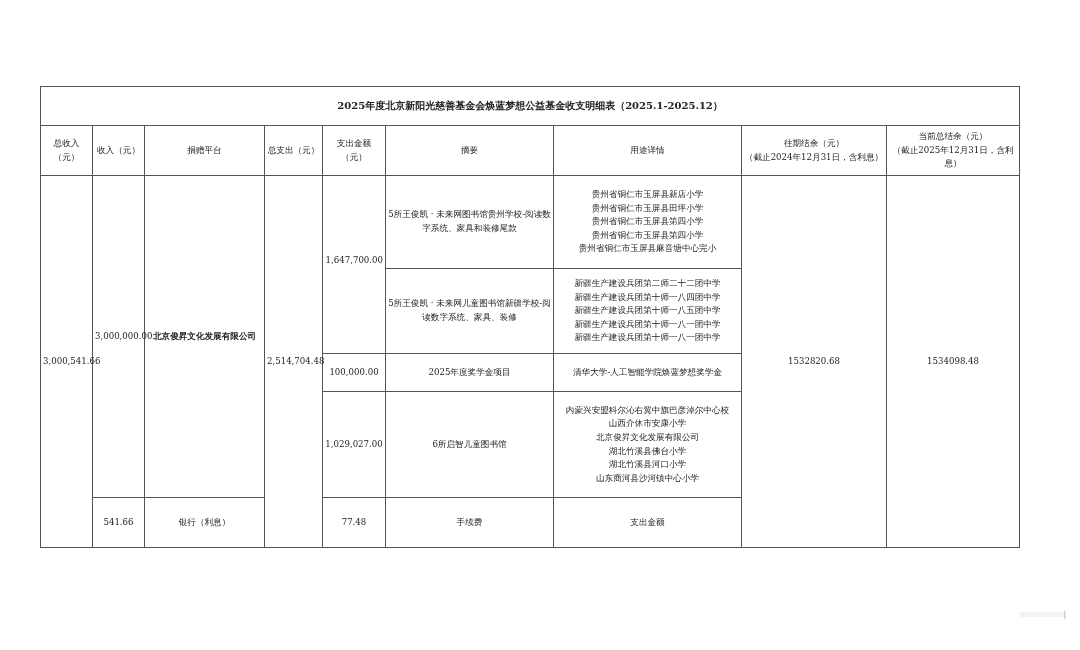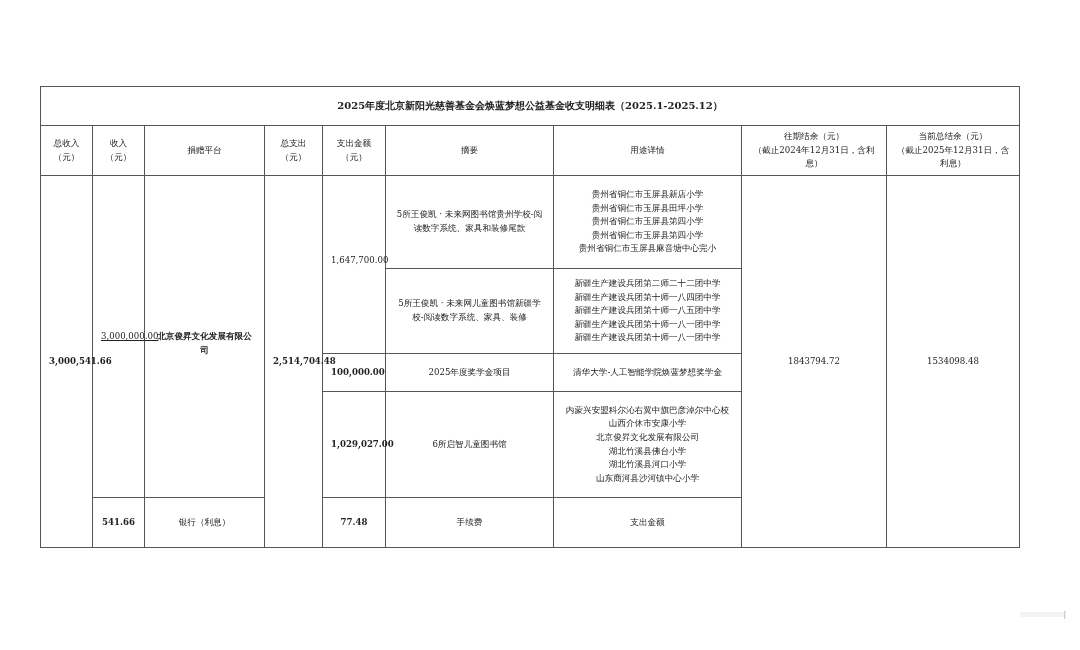--- a/index.html
+++ b/index.html
@@ -1,24 +1,24 @@
 <!DOCTYPE html>
 <html><head>
 <meta charset="utf-8">
 <style>
   html, body { margin:0; padding:0; background:#ffffff; }
   body { width:1080px; height:650px; position:relative; overflow:hidden;
          font-family:"DejaVu Serif","Liberation Serif",serif; color:#222; }
   table.fund { position:absolute; left:40px; top:86px; width:979px;
                border-collapse:collapse; table-layout:fixed; font-size:8.6px; }
-  table.fund td { border:1px solid #555; padding:0 8px; text-align:center; vertical-align:middle; line-height:13.6px; }
+  table.fund td { border:1px solid #555; padding:0 2px; text-align:center; vertical-align:middle; line-height:13.6px; }
   table.fund td.title { height:38px; font-weight:bold; font-size:10px; }
   table.fund tr.head td { height:49px; }
-  td.num-r { text-align:right;font-weight:bold; }
-  td.inc-top { vertical-align:top !important; padding-top:154px !important; text-align:left;text-decoration:underline; }
+  td.num-r { text-align:right; }
+  td.inc-top { vertical-align:top !important; padding-top:154px !important; text-align:left; }
   td.plat-top { vertical-align:top !important; padding-top:154px !important;font-weight:bold; }
   td.exp-bottom { vertical-align:bottom !important; padding-bottom:6px !important; text-align:right !important; }
   .list div { line-height:13.6px; }
   .scrollbar { position:absolute; left:1020px; top:611px; width:46px; height:8px; }
 </style>
 </head>
 <body>
 
 <table class="fund">
   <colgroup>
@@ -61,21 +61,21 @@
     <td rowspan="5" class="num-r">2,514,704.48</td>
     <td rowspan="2" class="exp-bottom" style="padding-bottom:85px !important">1,647,700.00</td>
     <td>5所王俊凯 · 未来网图书馆贵州学校-阅读数字系统、家具和装修尾款</td>
     <td class="list">
       <div>贵州省铜仁市玉屏县新店小学</div>
       <div>贵州省铜仁市玉屏县田坪小学</div>
       <div>贵州省铜仁市玉屏县第四小学</div>
       <div>贵州省铜仁市玉屏县第四小学</div>
       <div>贵州省铜仁市玉屏县麻音塘中心完小</div>
     </td>
-    <td rowspan="5">1843794.72</td>
+    <td rowspan="5">1532820.68</td>
     <td rowspan="5">1534098.48</td>
   </tr>
 
   <tr style="height:85px">
     <td>5所王俊凯 · 未来网儿童图书馆新疆学校-阅读数字系统、家具、装修</td>
     <td class="list">
       <div>新疆生产建设兵团第二师二十二团中学</div>
       <div>新疆生产建设兵团第十师一八四团中学</div>
       <div>新疆生产建设兵团第十师一八五团中学</div>
       <div>新疆生产建设兵团第十师一八一团中学</div>

